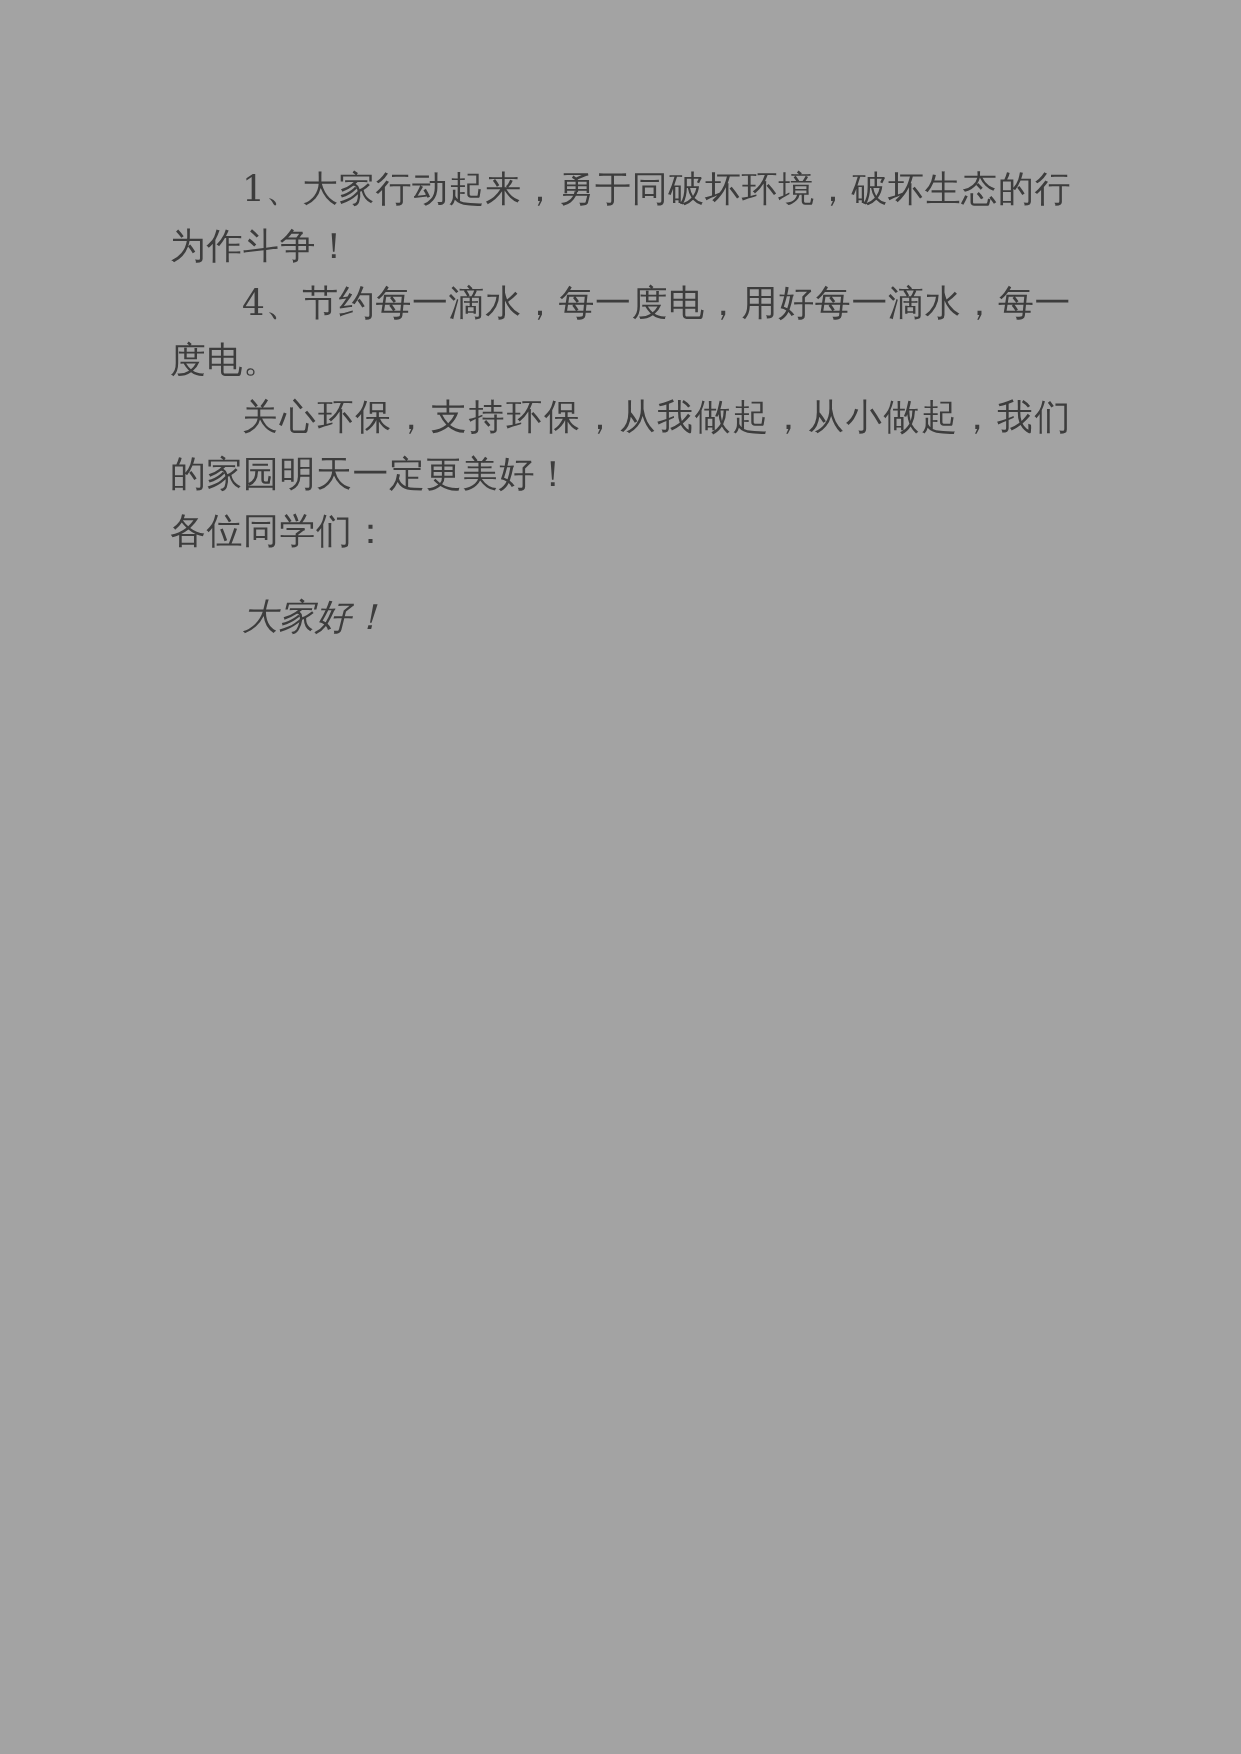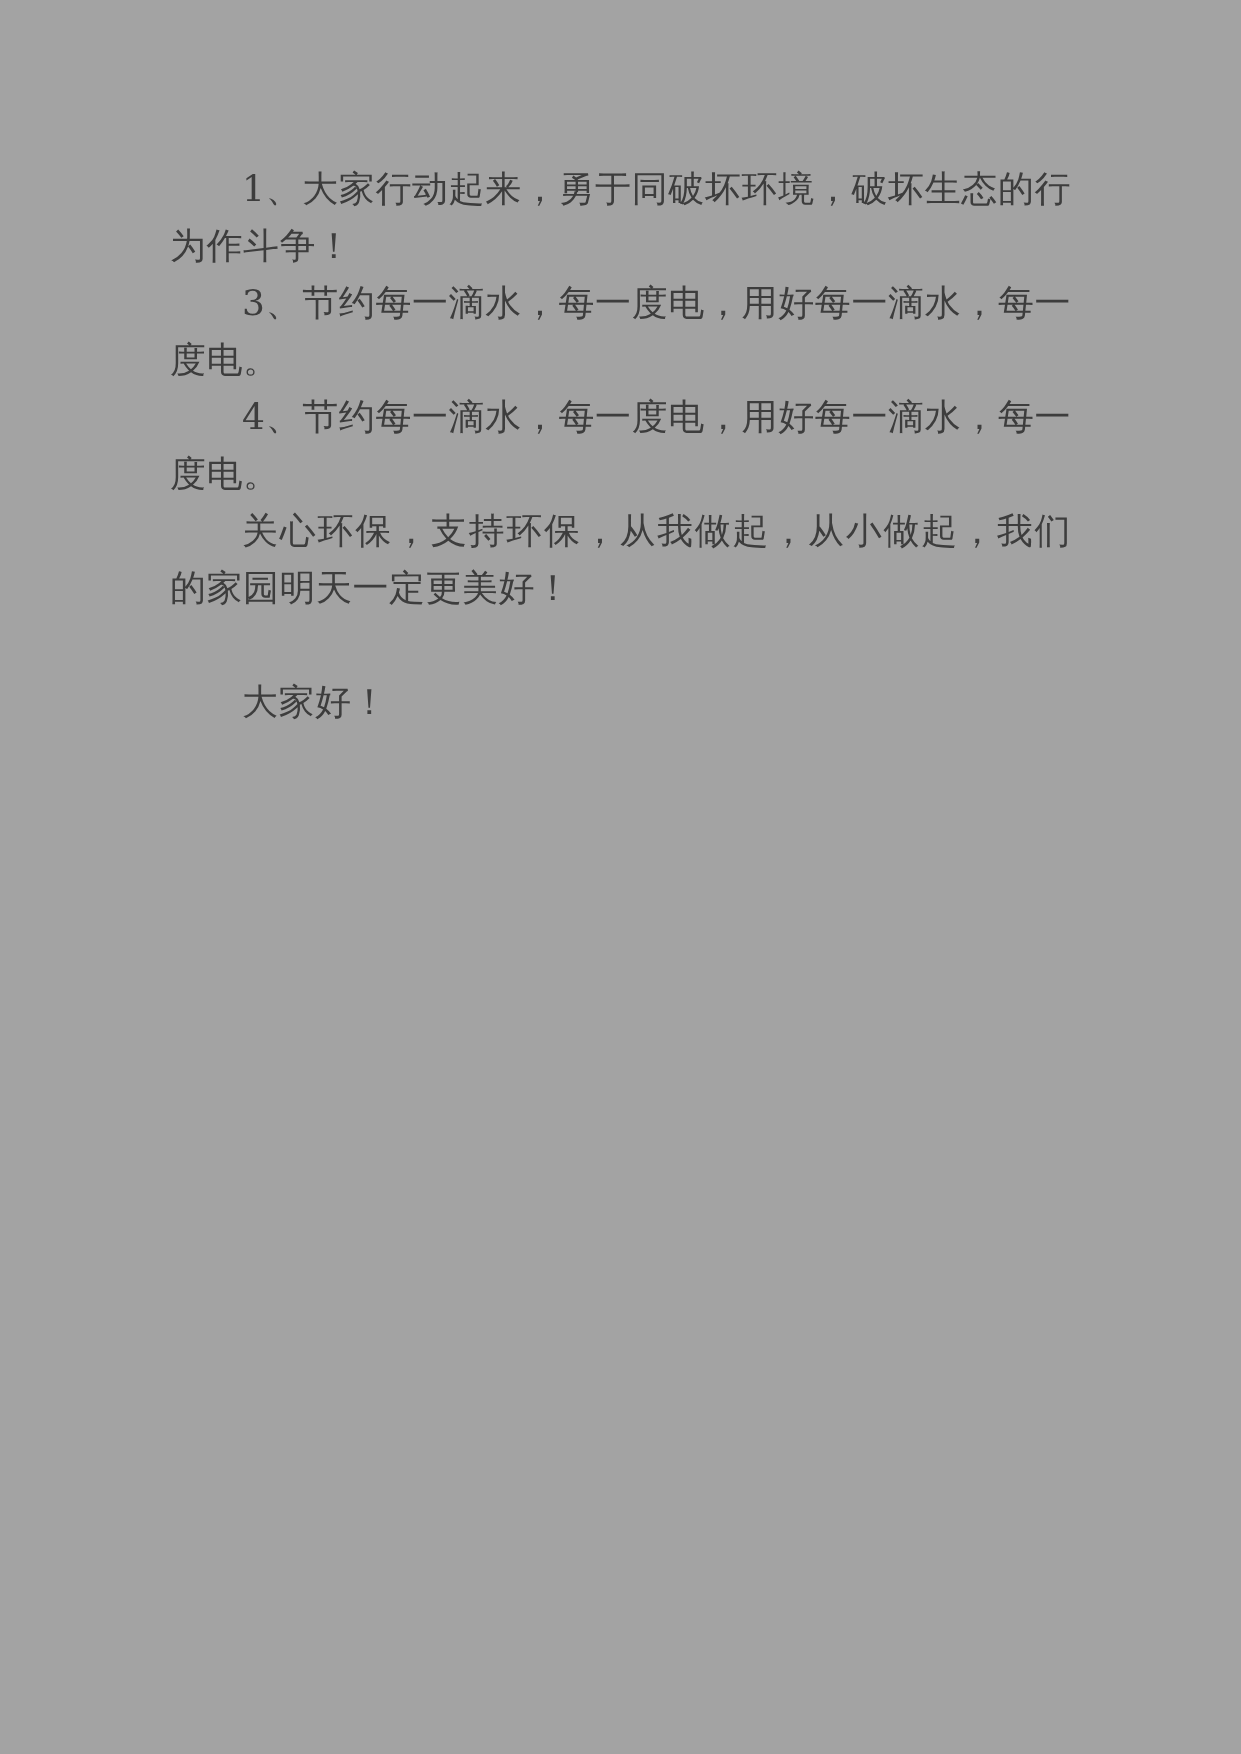--- a/index.html
+++ b/index.html
@@ -28,27 +28,28 @@
   }
   .para {
     margin: 0;
     padding: 0;
     word-break: break-all;
   }
   .para.indent {
     text-indent: 72px;
   }
   .para.gap-above {
-    margin-top: 57px;
+    margin-top: 29px;
+    font-style: italic;
   }
 </style>
 </head>
 <body>
 
 <div class="page">
   <div class="text-block">
     <p class="para indent">1、大家行动起来，勇于同破坏环境，破坏生态的行为作斗争！</p>
-    <p class="para indent">3、节约每一滴水，每一度电，用好每一滴水，每一度电。</p>
     <p class="para indent">4、节约每一滴水，每一度电，用好每一滴水，每一度电。</p>
     <p class="para indent">关心环保，支持环保，从我做起，从小做起，我们的家园明天一定更美好！</p>
+    <p class="para">各位同学们：</p>
     <p class="para indent gap-above">大家好！</p>
   </div>
 </div>
 
 </body></html>

